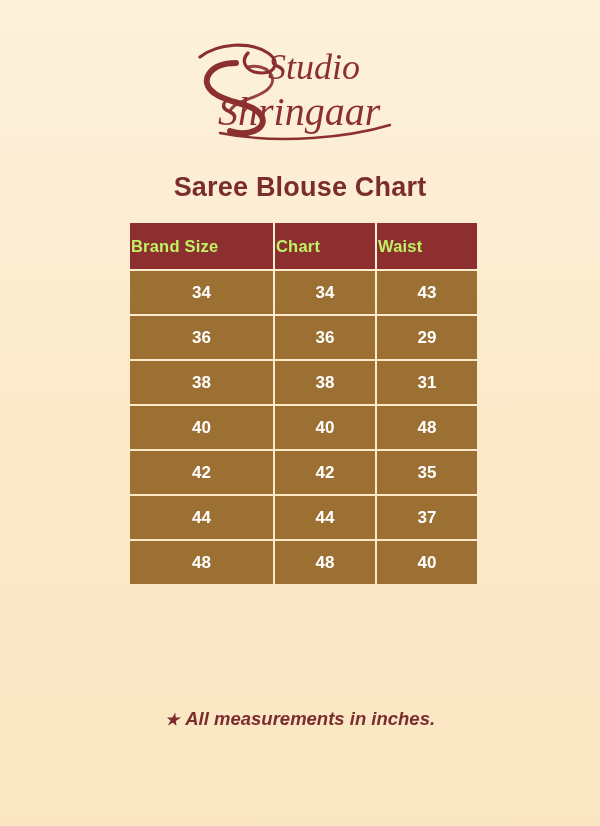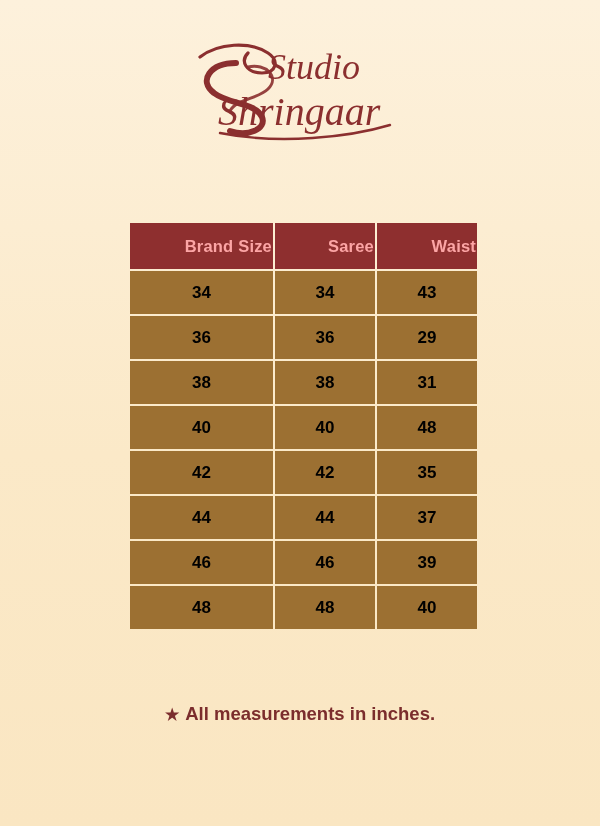--- a/index.html
+++ b/index.html
@@ -58,31 +58,31 @@
     width: 345px;
   }
   table.size-table {
     border-collapse: separate;
     border-spacing: 2px;
     width: 345px;
     table-layout: fixed;
   }
   table.size-table th {
     background: #8e2f2f;
-    color: #fca5a5;
+    color: #bef264;
     font-size: 16.5px;
     font-weight: bold;
     height: 44px;
-    text-align: right;
+    text-align: left;
     vertical-align: middle;
     letter-spacing: 0.2px;
   }
   table.size-table td {
     background: #9c7032;
-    color: #000000;
+    color: #ffffff;
     font-size: 17px;
     font-weight: bold;
     height: 41px;
     text-align: center;
     vertical-align: middle;
   }
   table.size-table col.c0 { width: 143px; }
   table.size-table col.c1 { width: 100px; }
   table.size-table col.c2 { width: 100px; }
 
@@ -92,22 +92,23 @@
     top: 703px;
     left: 0;
     width: 600px;
     text-align: center;
   }
   .note-line {
     display: block;
     font-size: 18.5px;
     font-weight: bold;
     color: #7b2d2d;
-    line-height: 22px;
+    line-height: 32px;
     white-space: nowrap;
+    font-style: italic;
   }
   .star {
     color: #7b2d2d;
     font-size: 16px;
     margin-right: 6px;
   }
 </style>
 </head>
 <body>
 
@@ -120,32 +121,33 @@
 
       <path d="M96 30 C70 30, 58 48, 74 60 C88 71, 116 70, 122 84 C127 96, 108 104, 90 98" fill="none" stroke="#8b2f2f" stroke-width="6" stroke-linecap="round"></path>
       <path d="M108 34 C126 30, 140 44, 128 56 C118 66, 96 66, 90 78" fill="none" stroke="#8b2f2f" stroke-width="3" stroke-linecap="round" opacity="0.9"></path>
       <text x="128" y="46" font-family="'Liberation Serif', serif" font-size="36" font-style="italic" fill="#8b2f2f">Studio</text>
       <text x="78" y="92" font-family="'Liberation Serif', serif" font-size="40" font-style="italic" fill="#8b2f2f">Shringaar</text>
 
       <path d="M80 100 C140 112, 210 104, 250 92" fill="none" stroke="#8b2f2f" stroke-width="2.4" stroke-linecap="round"></path>
     </svg>
   </div>
 
+  <div class="chart-title">Saree Blouse Chart</div>
 
   <div class="table-wrap">
     <table class="size-table">
       <colgroup>
           <col class="c0">
           <col class="c1">
           <col class="c2">
         </colgroup>
       <thead>
         <tr>
           <th>Brand Size</th>
-          <th>Saree</th>
+          <th>Chart</th>
           <th>Waist</th>
         </tr>
       </thead>
       <tbody>
         <tr>
           <td>34</td>
           <td>34</td>
           <td>43</td>
         </tr>
         <tr>
@@ -167,25 +169,20 @@
           <td>42</td>
           <td>42</td>
           <td>35</td>
         </tr>
         <tr>
           <td>44</td>
           <td>44</td>
           <td>37</td>
         </tr>
         <tr>
-          <td>46</td>
-          <td>46</td>
-          <td>39</td>
-        </tr>
-        <tr>
           <td>48</td>
           <td>48</td>
           <td>40</td>
         </tr>
       </tbody>
     </table>
   </div>
 
   <div class="notes">
     <span class="note-line">

